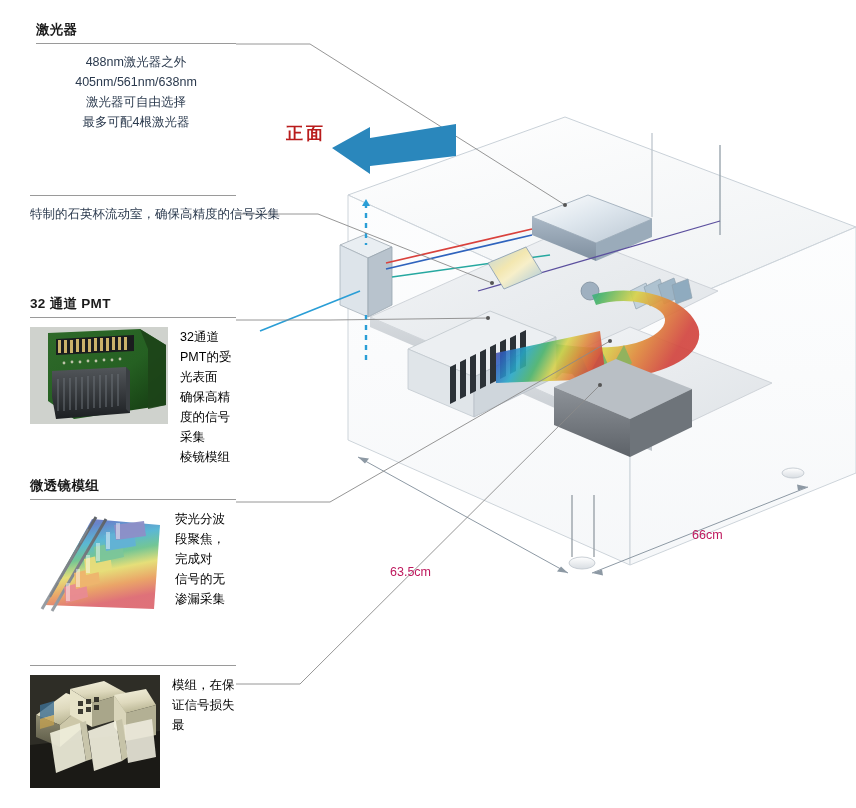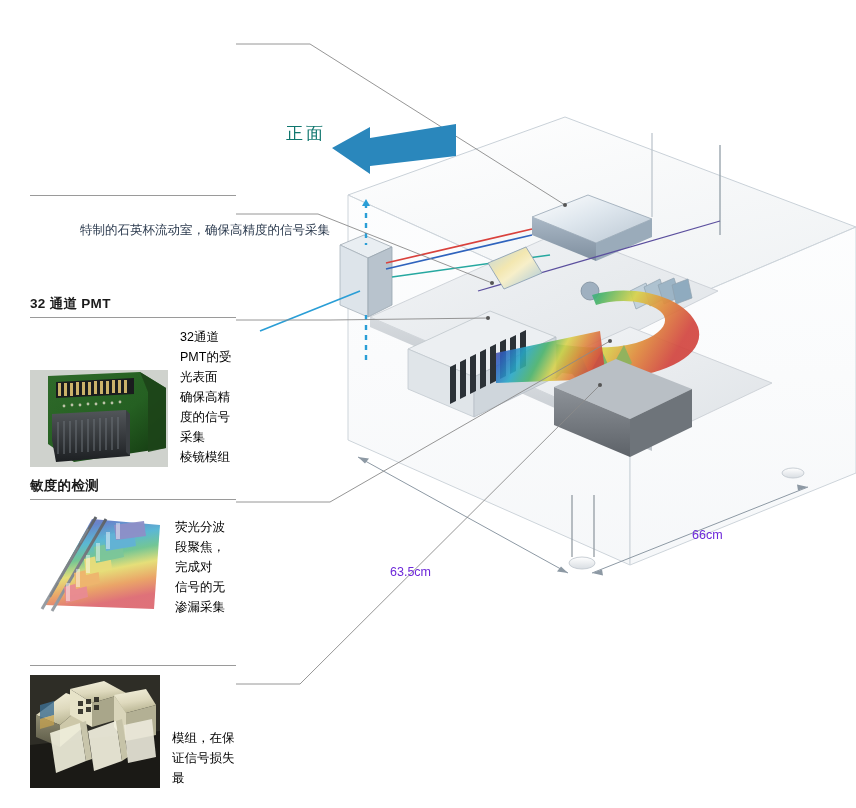--- a/index.html
+++ b/index.html
@@ -11,33 +11,33 @@
   
   .ann{position:absolute;}
   .ann-title{font-size:13.5px;font-weight:bold;color:#1a1a1a;letter-spacing:.3px;
              white-space:nowrap;line-height:16px;}
   .rule{height:1px;background:#9a9a9a;margin-top:5px;}
 
   .ann-body{font-size:12.5px;line-height:20px;color:#2f3b4a;}
   .ann-body.center{text-align:center;}
   .ann-body.navy{color:#2b3a4e;}
 
-  .media-row{display:flex;align-items:flex-end;margin-top:9px;}
+  .media-row{display:flex;align-items:flex-start;margin-top:9px;}
   .thumb{flex:0 0 auto;border:0;overflow:hidden;position:relative;background:#111;}
   .media-text{margin-left:12px;font-size:12.5px;line-height:20px;}
 
   
   .leader{position:absolute;pointer-events:none;overflow:visible;}
 
   
-  .front-label{position:absolute;font-size:17px;color:#0f766e;letter-spacing:3px;
-               white-space:nowrap;font-family:"Liberation Sans",sans-serif;}
+  .front-label{position:absolute;font-size:17px;color:#b91c1c;letter-spacing:3px;
+               white-space:nowrap;font-family:"Liberation Sans",sans-serif;font-weight:bold;}
 
   
-  .dim{position:absolute;font-size:12.5px;color:#6d28d9;white-space:nowrap;}
+  .dim{position:absolute;font-size:12.5px;color:#be185d;white-space:nowrap;}
 
   svg{display:block;}
 </style>
 </head>
 <body>
 
 <div class="stage">
 
   <svg class="leader" style="left:300px;top:95px;" width="556" height="540">
     <defs>
@@ -214,24 +214,34 @@
   </svg>
 
   <svg class="leader" style="left:332px;top:122px;" width="126" height="54">
     <path d="M0,26 L38,5 L38,16 L124,2 L124,34 L38,44 L38,52 Z" fill="#2a87bc"></path>
   </svg>
   <div class="front-label" style="left:286px;top:122px;">正面</div>
 
   <div class="dim" style="left:390px;top:565px;">63.5cm</div>
   <div class="dim" style="left:692px;top:528px;">66cm</div>
 
+  <div class="ann" style="left:36px;top:22px;width:200px;">
+    <div class="ann-title">激光器</div>
+    <div class="rule"></div>
+    <div class="ann-body center navy" style="margin-top:8px;">
+      <div>488nm激光器之外</div>
+      <div>405nm/561nm/638nm</div>
+      <div>激光器可自由选择</div>
+      <div>最多可配4根激光器</div>
+    </div>
+  </div>
 
   <div class="ann" style="left:30px;top:190px;width:206px;">
     <div class="rule"></div>
-    <div class="ann-body navy" style="margin-top:24px;width:300px;text-align:right;">特制的石英杯流动室，确保高精度的信号采集</div>
+    <div class="ann-body navy" style="margin-top:8px;width:300px;">特制的石英杯流动室，确保高精度的信号采集</div>
   </div>
 
   <div class="ann" style="left:30px;top:296px;width:206px;">
     <div class="ann-title">32 通道 PMT</div>
     <div class="rule"></div>
     <div class="media-row">
       <div class="thumb" style="width:138px;height:97px;">
         <svg width="138" height="97">
           <defs>
             <linearGradient id="pcbG" x1="0" y1="0" x2="1" y2="1">
@@ -291,21 +301,21 @@
       </div>
       <div class="media-text navy">
         <div>32通道PMT的受光表面</div>
         <div>确保高精度的信号采集</div>
         <div>棱镜模组</div>
       </div>
     </div>
   </div>
 
   <div class="ann" style="left:30px;top:478px;width:206px;">
-    <div class="ann-title">敏度的检测</div>
+    <div class="ann-title">微透镜模组</div>
     <div class="rule"></div>
     <div class="media-row">
       <div class="thumb" style="width:133px;height:108px;background:#ffffff;">
         <svg width="133" height="108">
           <defs>
             <linearGradient id="specG" x1="0" y1="0" x2="0.25" y2="1">
               <stop offset="0%" stop-color="#8f6fb5"></stop>
               <stop offset="16%" stop-color="#5f7fc8"></stop>
               <stop offset="34%" stop-color="#52b4d2"></stop>
               <stop offset="50%" stop-color="#6cc38f"></stop>

